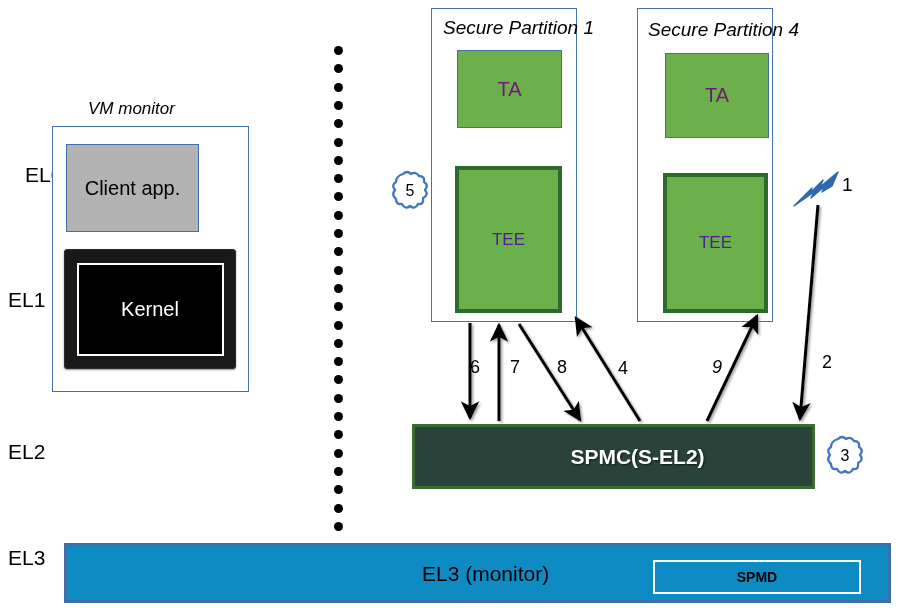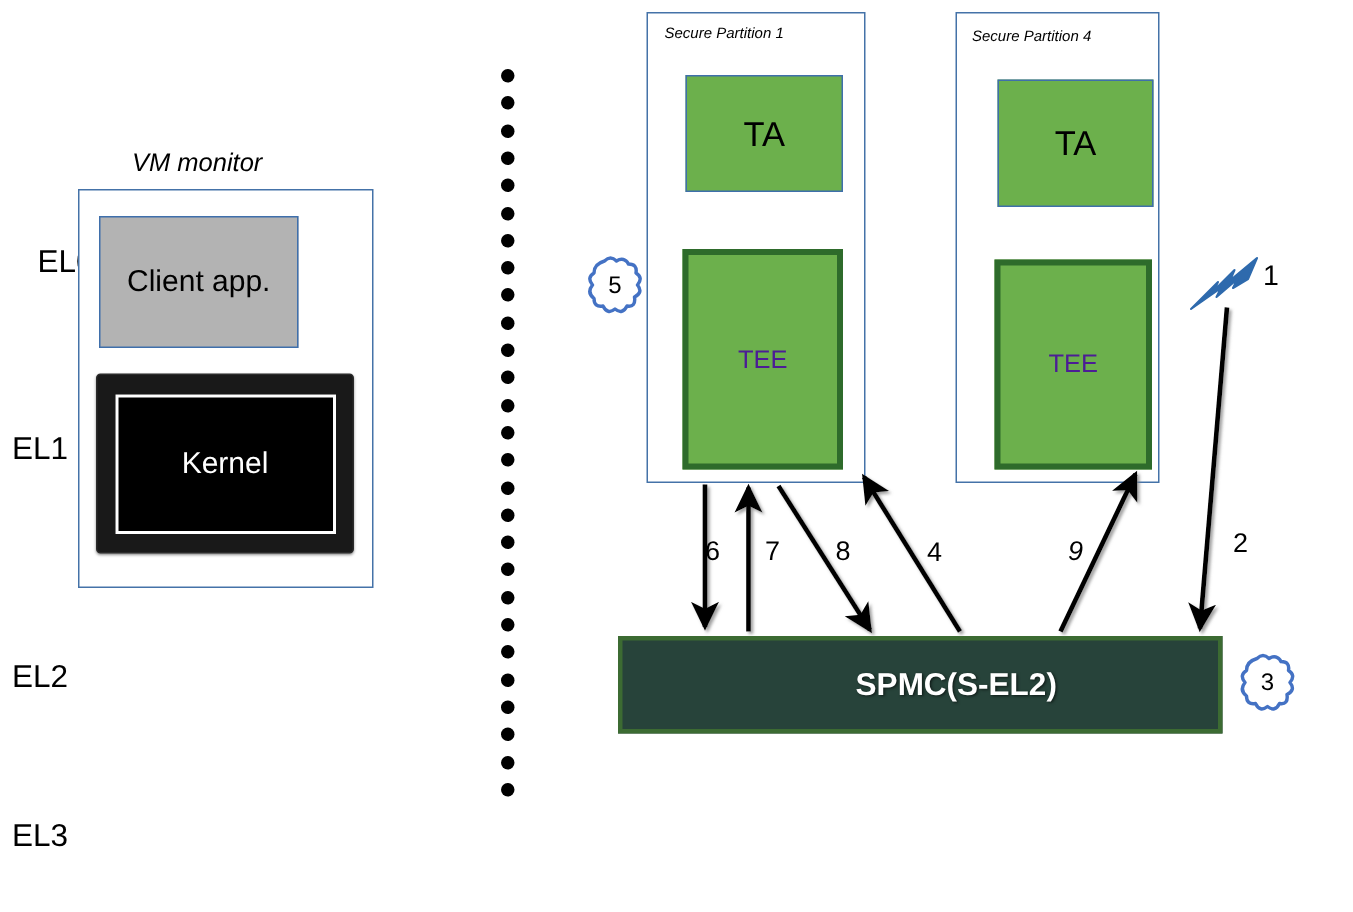--- a/index.html
+++ b/index.html
@@ -81,34 +81,34 @@
   }
 
   
   .sp-box {
     border: 1px solid #4472a8;
     background: #ffffff;
     box-sizing: border-box;
   }
   .sp-title {
     position: absolute;
-    font-size: 10px;
+    font-size: 19px;
     font-style: italic;
     color: #000000;
     white-space: nowrap;
   }
   .ta-box {
     background: #6cb04c;
     border: 1px solid #3f6fab;
     box-sizing: border-box;
     display: flex;
     align-items: center;
     justify-content: center;
-    font-size: 23px;
-    color: #000000;
+    font-size: 20px;
+    color: #701a75;
   }
   .tee-box {
     background: #6cb04c;
     border: 4px solid #2e6b2b;
     box-sizing: border-box;
     display: flex;
     align-items: center;
     justify-content: center;
     font-size: 17px;
     color: #4c1d95;
@@ -250,20 +250,24 @@
   <div class="abs ta-box" style="left:457px; top:50px; width:105px; height:78px;">TA</div>
   <div class="abs tee-box" style="left:455px; top:166px; width:107px; height:147px;">TEE</div>
 
   <div class="abs sp-box" style="left:637px; top:8px; width:136px; height:314px;"></div>
   <div class="sp-title" style="left:648px; top:19px;">Secure Partition 4</div>
   <div class="abs ta-box" style="left:665px; top:53px; width:104px; height:85px;">TA</div>
   <div class="abs tee-box" style="left:663px; top:173px; width:105px; height:140px;">TEE</div>
 
   <div class="abs spmc-bar" style="left:412px; top:424px; width:403px; height:65px;">SPMC(S-EL2)</div>
 
+  <div class="abs el3-bar" style="left:64px; top:543px; width:827px; height:60px;">
+    <div class="el3-text" style="left:355px; top:16px;">EL3 (monitor)</div>
+    <div class="spmd-box" style="left:586px; top:14px; width:208px; height:34px;">SPMD</div>
+  </div>
 
   <svg class="arrow-layer" viewBox="0 0 902 608" xmlns="http://www.w3.org/2000/svg">
     <defs>
       <marker id="ah" markerWidth="7" markerHeight="7" refX="5.4" refY="3.2" orient="auto" markerUnits="strokeWidth">
         <path d="M0,0.2 L6.2,3.2 L0,6.2 L1.5,3.2 Z" fill="#000000"></path>
       </marker>
       <filter id="sh" x="-30%" y="-30%" width="170%" height="170%">
         <feDropShadow dx="1.6" dy="1.6" stdDeviation="1.1" flood-color="#808080" flood-opacity="0.75"></feDropShadow>
       </filter>
     </defs>

